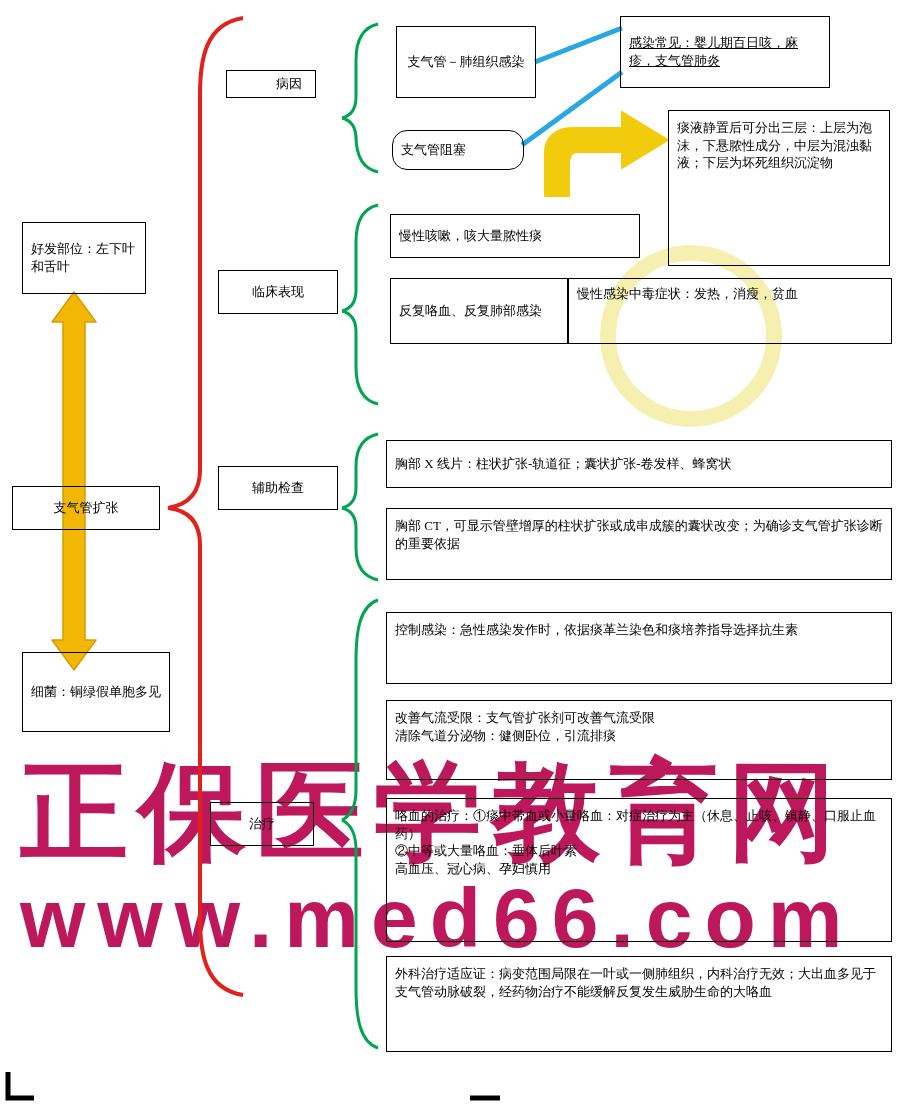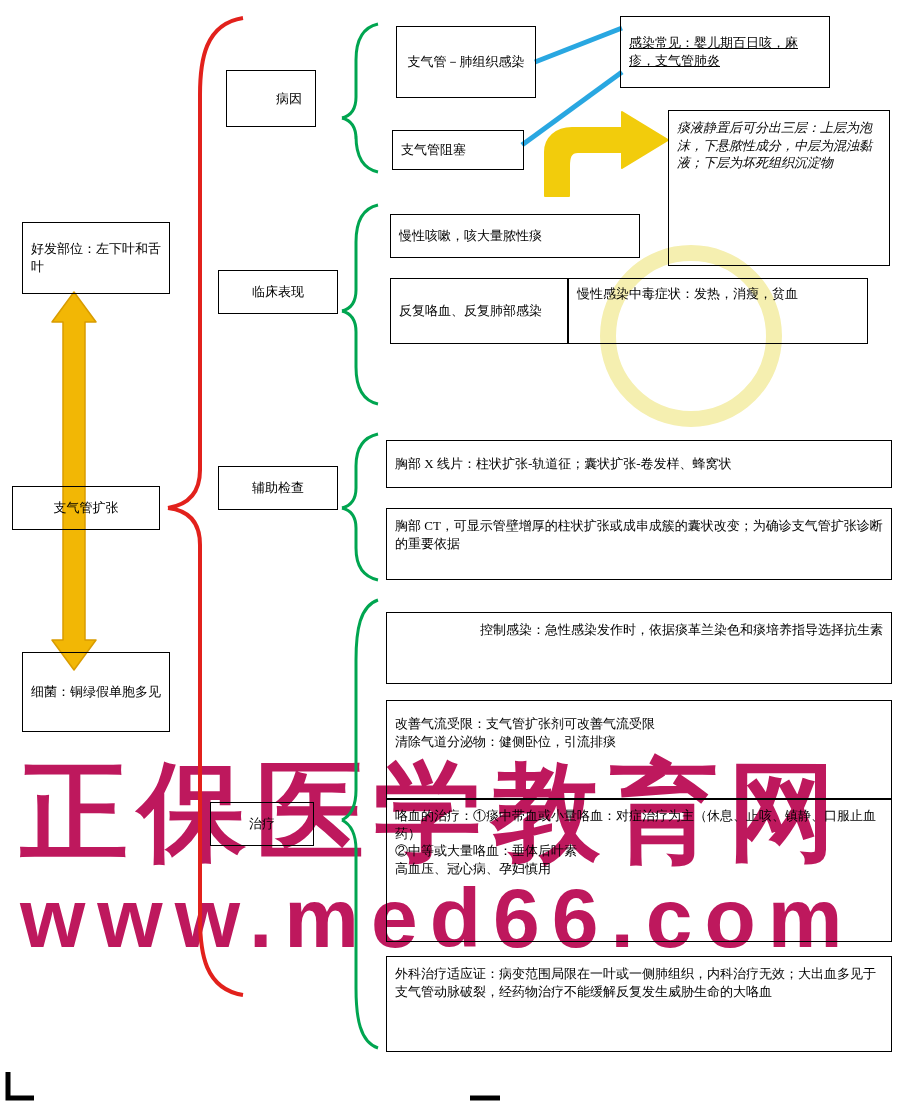--- a/index.html
+++ b/index.html
@@ -58,80 +58,80 @@
     <line x1="522" y1="145" x2="622" y2="72" stroke="#29a7e1" stroke-width="5"></line>
 
     <path d="M 545,196 L 545,152 C 545,138 556,128 572,128 L 622,128 L 622,112 L 668,140 L 622,168 L 622,152 L 578,152 C 570,152 569,158 569,166 L 569,196 Z" fill="#f2cc0c" stroke="#f2cc0c" stroke-width="2" stroke-linejoin="round"></path>
 
     <path d="M 74,292 L 96,322 L 85,322 L 85,640 L 96,640 L 74,670 L 52,640 L 63,640 L 63,322 L 52,322 Z" fill="#f2b705" stroke="#d99c00" stroke-width="1.5" stroke-linejoin="round"></path>
 
     <path d="M 8,1072 L 8,1098 L 34,1098" fill="none" stroke="#000" stroke-width="5"></path>
     <path d="M 470,1098 L 500,1098" fill="none" stroke="#000" stroke-width="5"></path>
   </svg>
 
-  <div class="box f18" style="left:22px;top:222px;width:148px;height:72px;">
+  <div class="box f18" style="left:22px;top:222px;width:124px;height:72px;">
     <span>好发部位：左下叶和舌叶</span>
   </div>
 
   <div class="box f18" style="left:12px;top:486px;width:148px;height:44px;justify-content:center;text-align:center;">
     <span>支气管扩张</span>
   </div>
 
   <div class="box f18" style="left:22px;top:652px;width:148px;height:80px;">
     <span>细菌：铜绿假单胞多见</span>
   </div>
 
-  <div class="box f18" style="left:226px;top:70px;width:90px;height:57px;justify-content:flex-end;padding-left:44px;">
+  <div class="box f18" style="left:226px;top:70px;width:90px;height:28px;justify-content:flex-end;padding-left:44px;">
     <span style="text-align:center;">病因</span>
   </div>
   <div class="box f18" style="left:218px;top:270px;width:120px;height:44px;justify-content:center;">
     <span style="text-align:center;">临床表现</span>
   </div>
   <div class="box f18" style="left:218px;top:466px;width:120px;height:44px;justify-content:center;">
     <span style="text-align:center;">辅助检查</span>
   </div>
   <div class="box f18" style="left:210px;top:802px;width:104px;height:44px;justify-content:center;">
     <span style="text-align:center;">治疗</span>
   </div>
 
   <div class="box f18" style="left:396px;top:26px;width:140px;height:72px;">
     <span style="text-align:center;">支气管－肺组织感染</span>
   </div>
-  <div class="box f18" style="left:392px;top:130px;width:132px;height:40px;">
+  <div class="box f18" style="left:392px;top:130px;width:132px;height:40px;border-radius:15px;">
     <span>支气管阻塞</span>
   </div>
 
   <div class="box f18" style="left:620px;top:16px;width:210px;height:72px;text-decoration:underline;">
     <span>感染常见：婴儿期百日咳，麻疹，支气管肺炎</span>
   </div>
-  <div class="box f18" style="left:668px;top:110px;width:222px;height:156px;align-items:flex-start;padding-top:8px;font-style:italic;">
+  <div class="box f18" style="left:668px;top:110px;width:222px;height:156px;align-items:flex-start;padding-top:8px;">
     <span>痰液静置后可分出三层：上层为泡沫，下悬脓性成分，中层为混浊黏液；下层为坏死组织沉淀物</span>
   </div>
 
   <div class="box f18" style="left:390px;top:214px;width:250px;height:44px;">
     <span>慢性咳嗽，咳大量脓性痰</span>
   </div>
   <div class="box f18" style="left:390px;top:278px;width:178px;height:66px;">
     <span>反复咯血、反复肺部感染</span>
   </div>
-  <div class="box f18" style="left:568px;top:278px;width:300px;height:66px;align-items:flex-start;padding-top:6px;">
+  <div class="box f18" style="left:568px;top:278px;width:324px;height:66px;align-items:flex-start;padding-top:6px;">
     <span>慢性感染中毒症状：发热，消瘦，贫血</span>
   </div>
 
   <div class="box f18" style="left:386px;top:440px;width:506px;height:48px;">
     <span>胸部 X 线片：柱状扩张-轨道征；囊状扩张-卷发样、蜂窝状</span>
   </div>
   <div class="box f18" style="left:386px;top:508px;width:506px;height:72px;align-items:flex-start;padding-top:8px;">
     <span>胸部 CT，可显示管壁增厚的柱状扩张或成串成簇的囊状改变；为确诊支气管扩张诊断的重要依据</span>
   </div>
 
-  <div class="box f18" style="left:386px;top:612px;width:506px;height:72px;align-items:flex-start;padding-top:8px;text-align:right;">
+  <div class="box f18" style="left:386px;top:612px;width:506px;height:72px;align-items:flex-start;padding-top:8px;">
     <span>控制感染：急性感染发作时，依据痰革兰染色和痰培养指导选择抗生素</span>
   </div>
-  <div class="box f18" style="left:386px;top:700px;width:506px;height:100px;align-items:flex-start;padding-top:14px;">
+  <div class="box f18" style="left:386px;top:700px;width:506px;height:80px;align-items:flex-start;padding-top:8px;">
     <span style="white-space:pre-line;">改善气流受限：支气管扩张剂可改善气流受限
 清除气道分泌物：健侧卧位，引流排痰</span>
   </div>
   <div class="box f18" style="left:386px;top:798px;width:506px;height:144px;align-items:flex-start;padding-top:8px;">
     <span style="white-space:pre-line;">咯血的治疗：①痰中带血或小量咯血：对症治疗为主（休息、止咳、镇静、口服止血药）
 ②中等或大量咯血：垂体后叶素
 高血压、冠心病、孕妇慎用</span>
   </div>
   <div class="box f18" style="left:386px;top:956px;width:506px;height:96px;align-items:flex-start;padding-top:8px;">
     <span>外科治疗适应证：病变范围局限在一叶或一侧肺组织，内科治疗无效；大出血多见于支气管动脉破裂，经药物治疗不能缓解反复发生威胁生命的大咯血</span>

